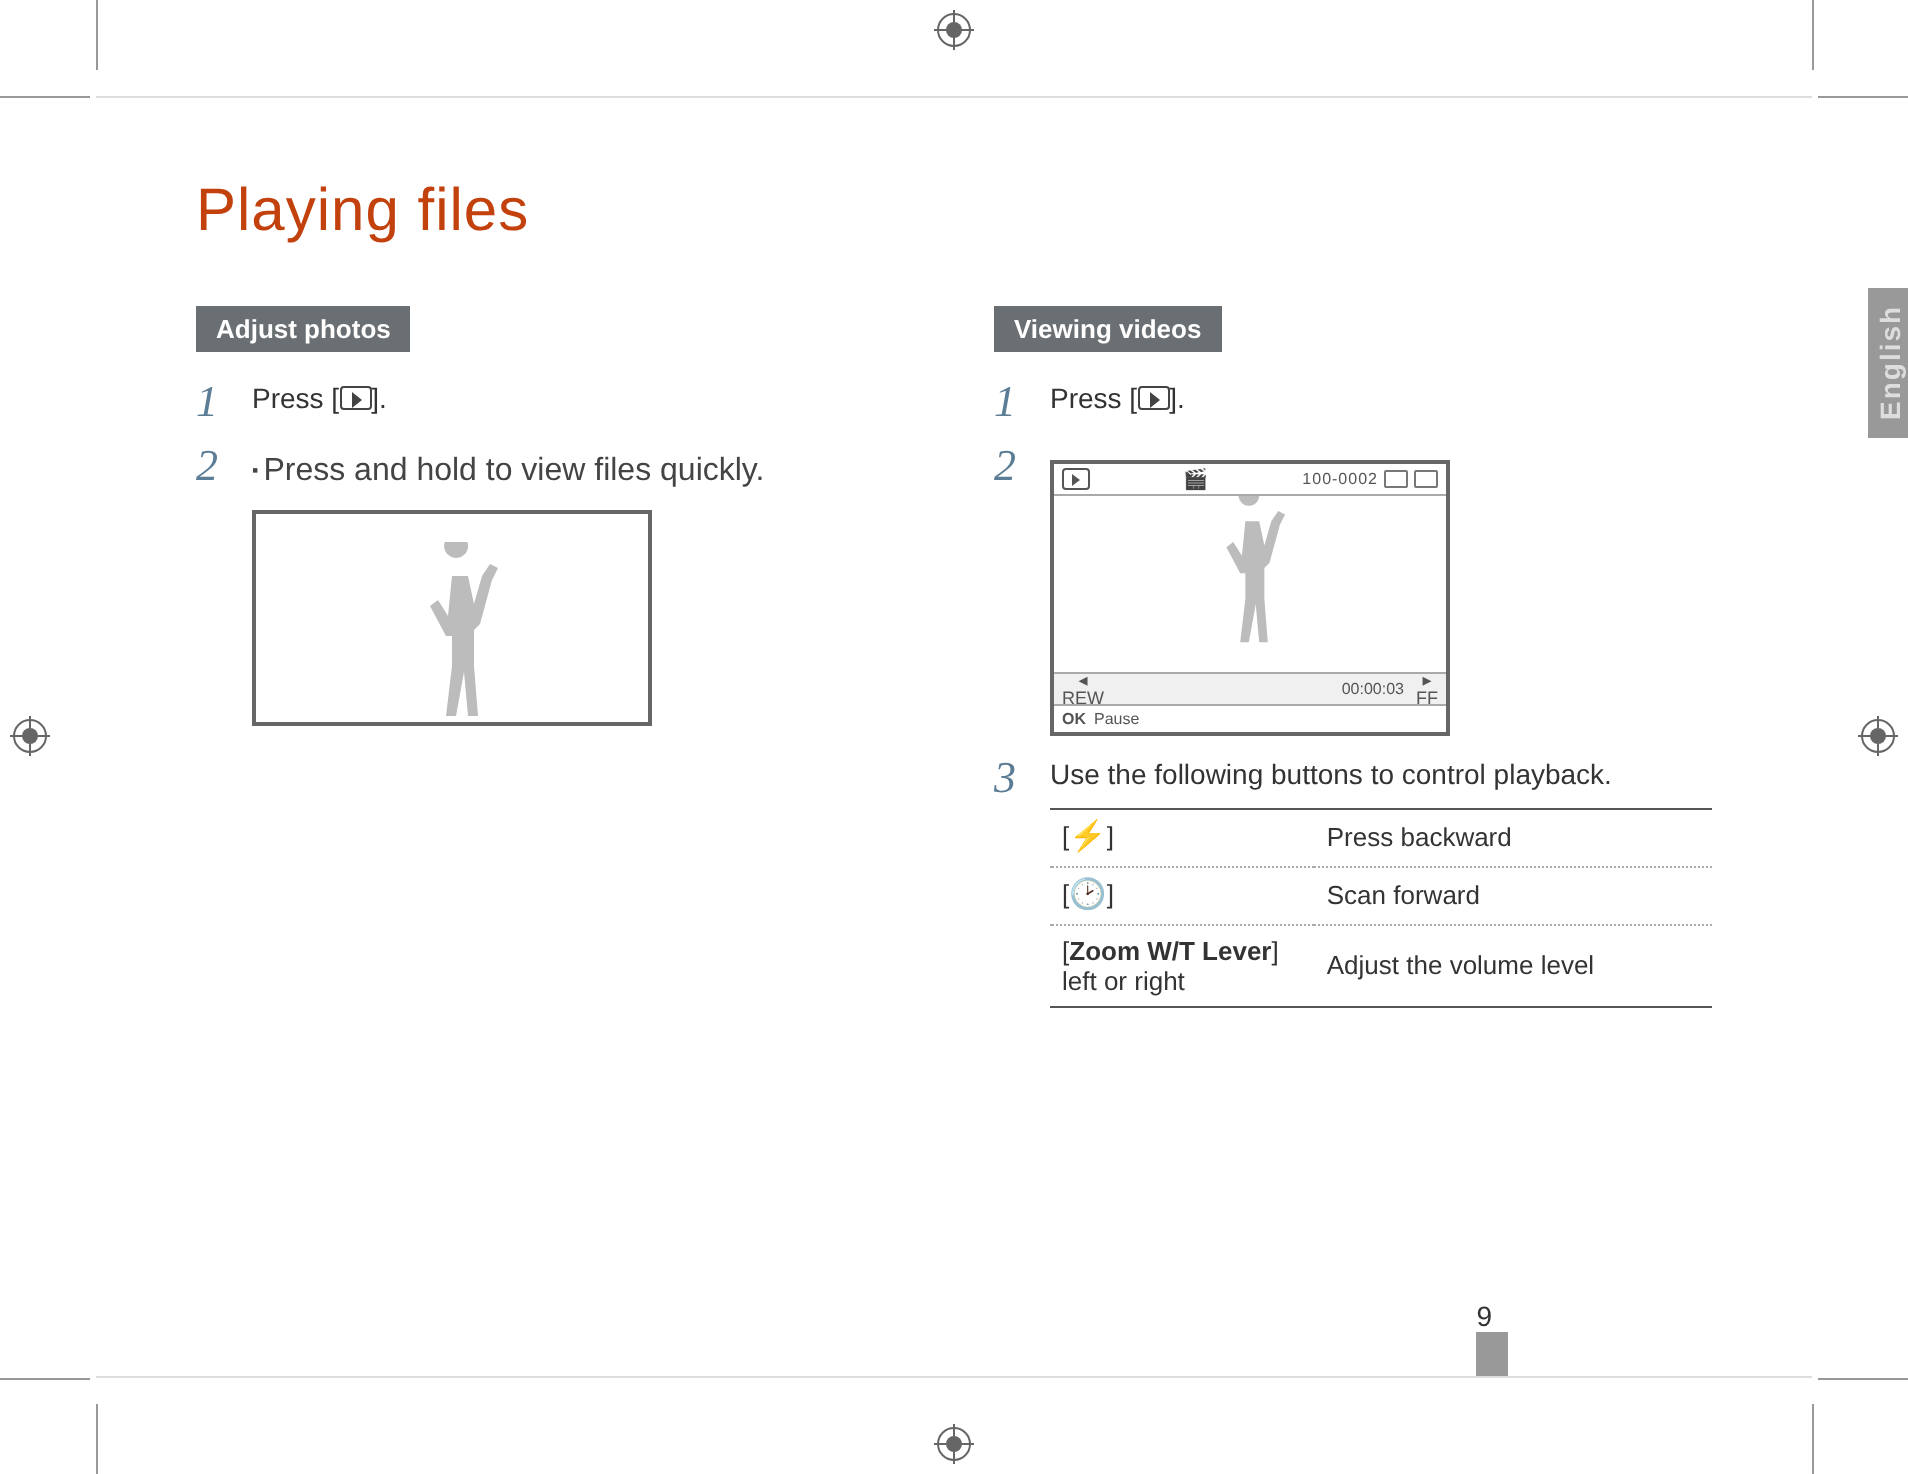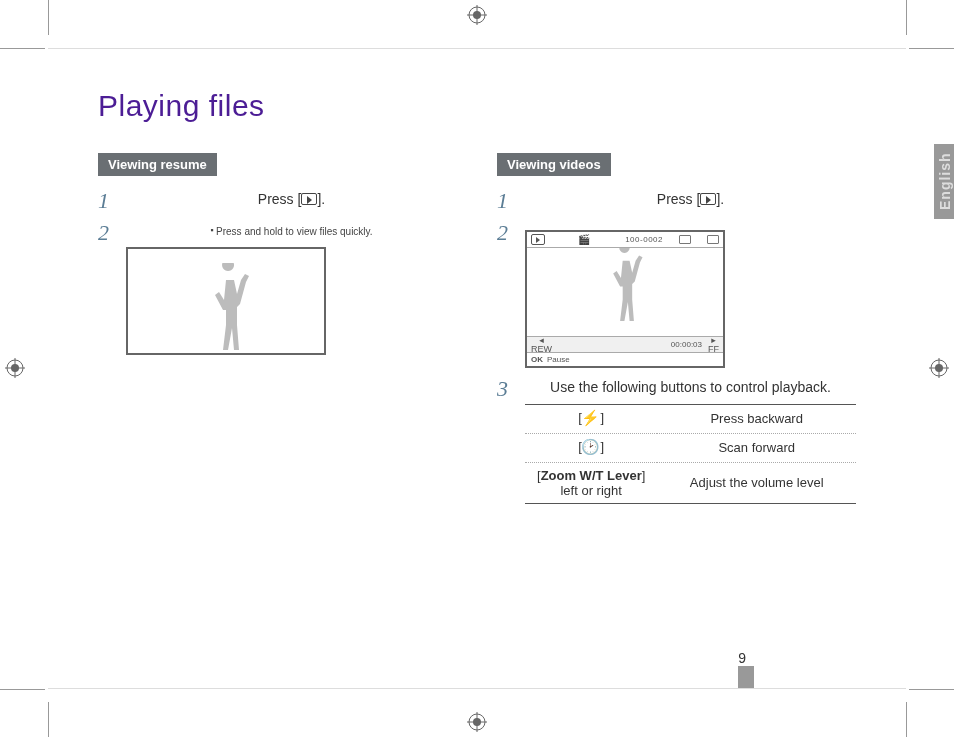--- a/index.html
+++ b/index.html
@@ -26,21 +26,21 @@
   }
 
   .content {
     position: absolute;
     left: 50px; right: 50px; top: 40px; bottom: 30px;
   }
 
   h1 {
     font-size: 30px;
     font-weight: 400;
-    color: #4c1d95;
+    color: #c2410c;
     letter-spacing: 0.5px;
     margin-bottom: 30px;
   }
 
   .lang-tab {
     position: absolute;
     right: -50px;
     top: 95px;
     width: 22px;
     height: 75px;
@@ -80,23 +80,23 @@
   }
   .step-num {
     color: #5b7d95;
     font-style: italic;
     font-size: 22px;
     font-family: Georgia, 'Times New Roman', serif;
     line-height: 1;
     width: 18px;
     flex-shrink: 0;
   }
-  .step-body { flex: 1; text-align: center; }
+  .step-body { flex: 1; }
   .step-body p { line-height: 1.4; margin-bottom: 2px; }
-  .sub-bullet { font-size: 10px; color: #444; margin-top: 3px; }
+  .sub-bullet { font-size: 16px; color: #444; margin-top: 3px; }
   .sub-bullet::before { content: "▪ "; font-size: 9px; position: relative; top: -2px; }
 
   .icon {
     display: inline-block;
     vertical-align: middle;
     position: relative;
     top: -1px;
   }
   .icon-play-button {
     width: 16px; height: 12px;
@@ -137,21 +137,21 @@
   }
   .shot-topbar .play-badge {
     width: 14px; height: 11px;
     border: 1px solid #555; border-radius: 2px;
     display: flex; align-items: center; justify-content: center;
   }
   .shot-topbar .play-badge::after {
     content: ""; border-left: 4px solid #555;
     border-top: 3px solid transparent; border-bottom: 3px solid transparent;
   }
-  .shot-right { display: flex; gap: 16px; align-items: center; }
+  .shot-right { display: flex; gap: 3px; align-items: center; }
   .shot-right .mini-icon {
     width: 12px; height: 9px; border: 1px solid #777; border-radius: 1px;
     position: relative;
   }
   .shot-body {
     height: 104px;
     display: flex;
     align-items: flex-end;
     justify-content: center;
     background: #fff;
@@ -265,21 +265,21 @@
 <div class="page-inner">
 
   <div class="lang-tab">English</div>
 
   <div class="content">
     <h1>Playing files</h1>
 
     <div class="columns">
 
       <div class="col">
-        <div class="section-head">Viewing resume</div>
+        <div class="section-head">Adjust photos</div>
 
         <div class="step">
           <div class="step-num">1</div>
           <div class="step-body">
             <p>
               <span>Press [</span><span class="icon icon-play-button"></span><span>].</span>
             </p>
           </div>
         </div>
 

